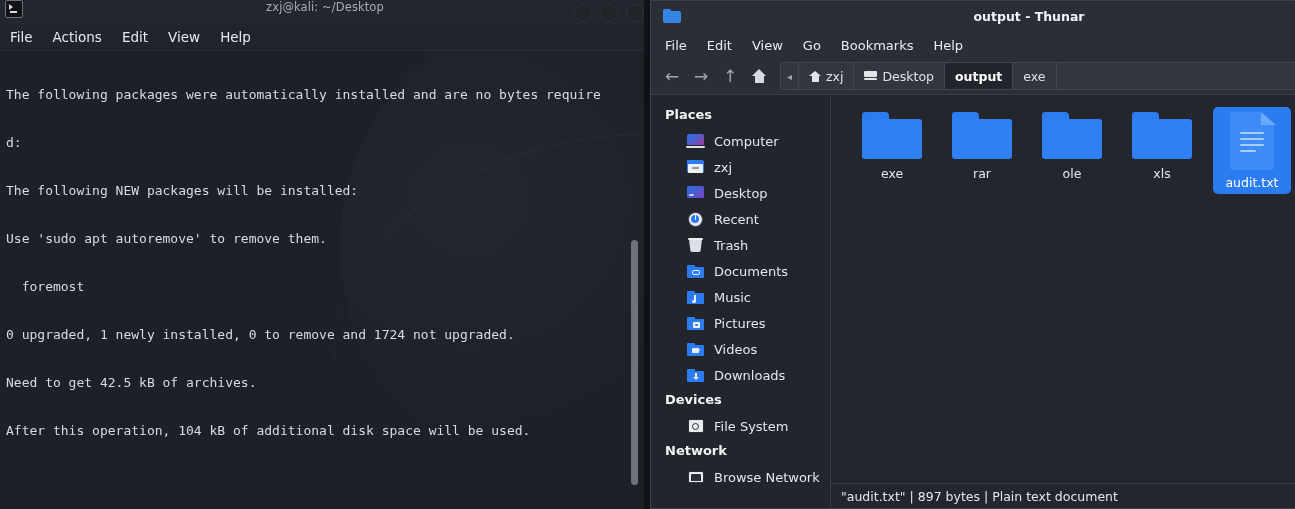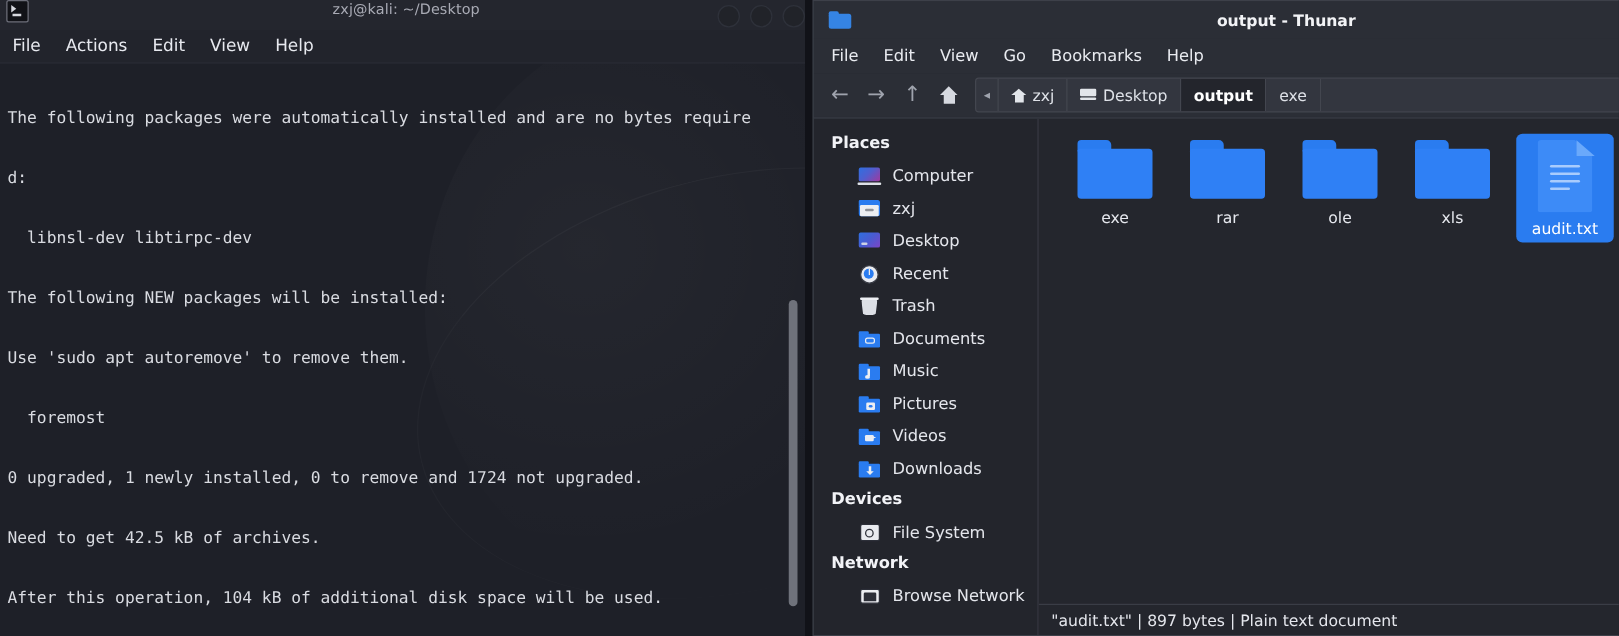--- a/index.html
+++ b/index.html
@@ -323,21 +323,20 @@
       <span class="term-menu">Actions</span>
       <span class="term-menu">Edit</span>
       <span class="term-menu">View</span>
       <span class="term-menu">Help</span>
     </div>
 
     <div id="term-body">
       <div id="term-text">
         <div class="tline">The following packages were automatically installed and are no bytes require</div>
         <div class="tline">d:</div>
-        <div class="tline">  libnsl-dev libtirpc-dev</div>
         <div class="tline">The following NEW packages will be installed:</div>
         <div class="tline">Use 'sudo apt autoremove' to remove them.</div>
         <div class="tline">  foremost</div>
         <div class="tline">0 upgraded, 1 newly installed, 0 to remove and 1724 not upgraded.</div>
         <div class="tline">Need to get 42.5 kB of archives.</div>
         <div class="tline">After this operation, 104 kB of additional disk space will be used.</div>
         
         
         
         

